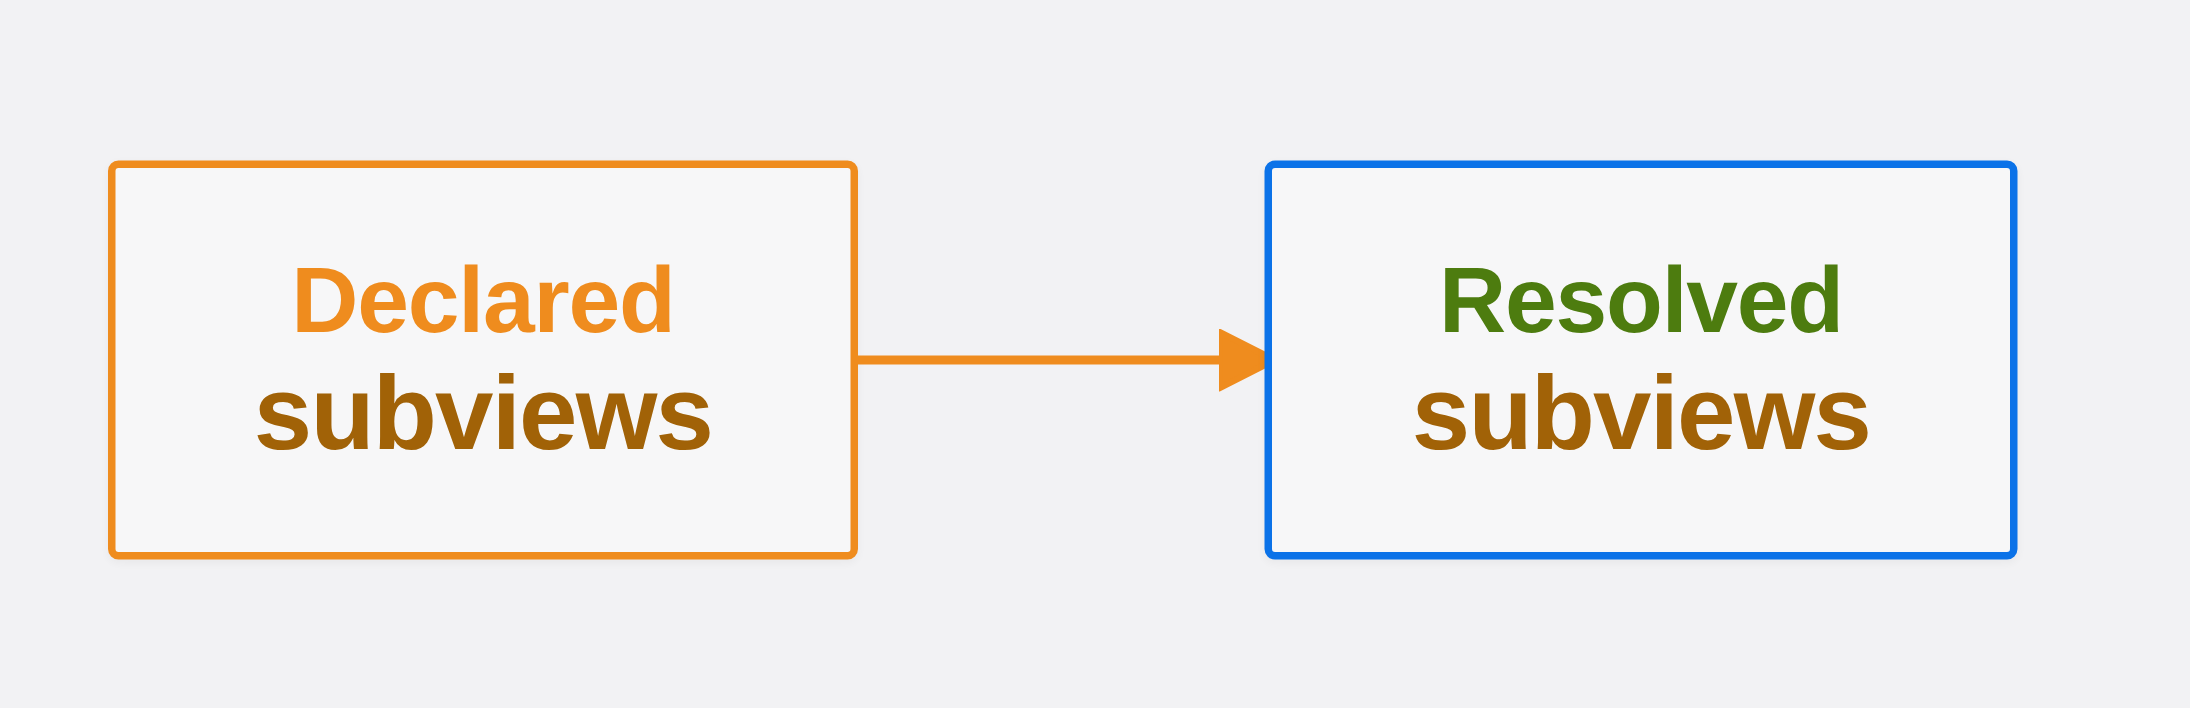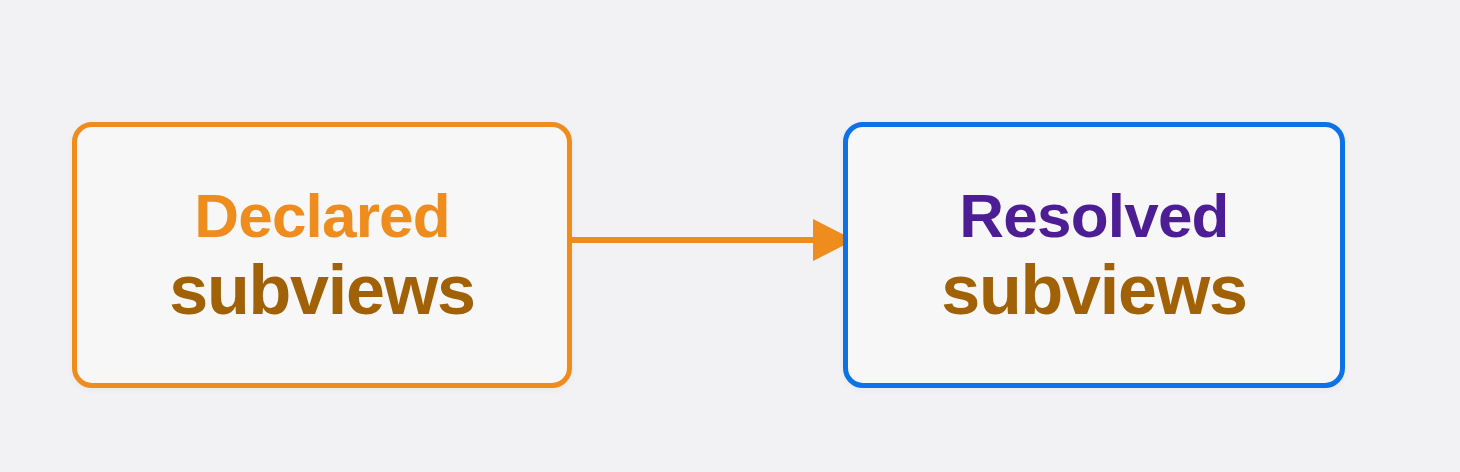--- a/index.html
+++ b/index.html
@@ -22,27 +22,26 @@
     background: #f2f2f4;
   }
 
   
   .node-box {
     position: absolute;
     box-sizing: border-box;
     background: #f7f7f8;
     border-style: solid;
     border-width: 5px;
-    border-radius: 20px;
+    border-radius: 7px;
     display: flex;
     flex-direction: column;
     align-items: center;
     justify-content: center;
     box-shadow: 0 2px 6px rgba(0, 0, 0, 0.045);
-    margin-top: 15px;
   }
 
   #declared-box {
     left: 72px;
     top: 107px;
     width: 500px;
     height: 266px;
     border-color: #ef8c1e;
   }
 
@@ -66,21 +65,21 @@
   .node-line-2 {
     font-size: 70px;
     font-weight: 700;
     line-height: 1.03;
     letter-spacing: -1.2px;
     white-space: nowrap;
     color: #a16207;
   }
 
   #declared-title { color: #ef8c1e; }
-  #resolved-title { color: #4c1d95; }
+  #resolved-title { color: #4d7c0f; }
 
   
   #flow-arrow {
     position: absolute;
     left: 560px;
     top: 206px;
     width: 300px;
     height: 70px;
     pointer-events: none;
   }

